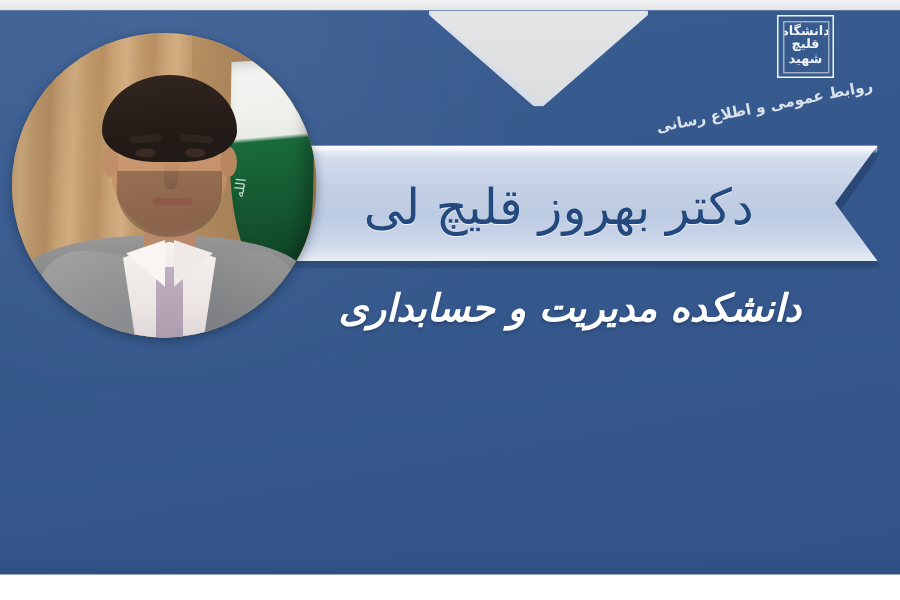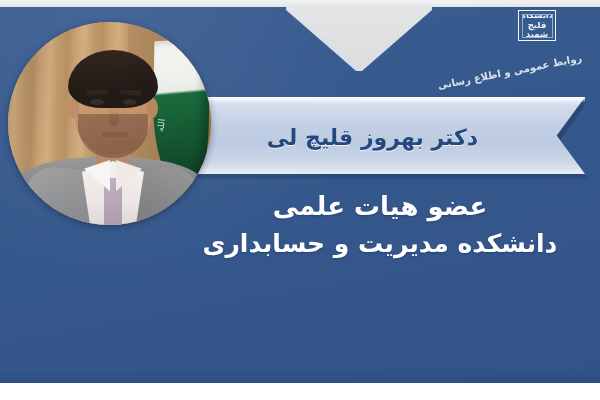--- a/index.html
+++ b/index.html
@@ -98,22 +98,22 @@
   }
   .ribbon-label {
     position: absolute;
     left: 200px; top: 108px;
     width: 345px; height: 58px;
     display: flex;
     align-items: center;
     justify-content: center;
     direction: rtl;
     color: #23497f;
-    font-size: 22px;
-    font-weight: bold;
+    font-size: 33px;
+    font-weight: normal;
     letter-spacing: 0.5px;
     text-shadow: 0 1px 0 rgba(255,255,255,0.7);
     white-space: nowrap;
   }
 
   
   .subtitle-block {
     position: absolute;
     left: 180px; top: 188px;
     width: 400px;
@@ -127,20 +127,21 @@
     line-height: 1.45;
     white-space: nowrap;
     text-shadow: 0 1px 2px rgba(10,25,50,0.30);
   }
   .subtitle-line2 {
     font-size: 25px;
     font-weight: bold;
     line-height: 1.45;
     white-space: nowrap;
     text-shadow: 0 1px 2px rgba(10,25,50,0.30);
+    font-style: italic;
   }
 
   
   .portrait-wrap {
     position: absolute;
     left: 8px; top: 22px;
     width: 203px; height: 203px;
     border-radius: 50%;
     overflow: hidden;
     box-shadow: 0 2px 7px rgba(8,20,42,0.40);
@@ -280,21 +281,21 @@
 
   
   .logo-block {
     position: absolute;
     left: 470px; top: 8px;
     width: 120px; height: 80px;
   }
   .logo-box {
     position: absolute;
     left: 48px; top: 2px;
-    width: 38px; height: 31px;
+    width: 38px; height: 42px;
     border: 1.6px solid #f1f4f8;
     box-sizing: border-box;
   }
   .logo-box-inner {
     position: absolute;
     inset: 2.5px;
     border: 1px solid rgba(241,244,248,0.55);
     box-sizing: border-box;
     display: flex;
     flex-direction: column;
@@ -339,21 +340,20 @@
 
   <div class="top-notch-edge"></div>
   <div class="top-notch"></div>
 
   <div class="ribbon-shadow"></div>
   <div class="ribbon"></div>
   <div class="ribbon-hl"></div>
   <div class="ribbon-label">دکتر بهروز قلیچ لی</div>
 
   <div class="subtitle-block">
-    <div class="subtitle-line1">عضو هیات علمی</div>
     <div class="subtitle-line2">دانشکده مدیریت و حسابداری</div>
   </div>
 
   <div class="portrait-wrap">
     <div class="portrait">
       <div class="wall-right"></div>
       <div class="flag">
         <div class="flag-emblem">الله</div>
       </div>
       <div class="p-suit"></div>

